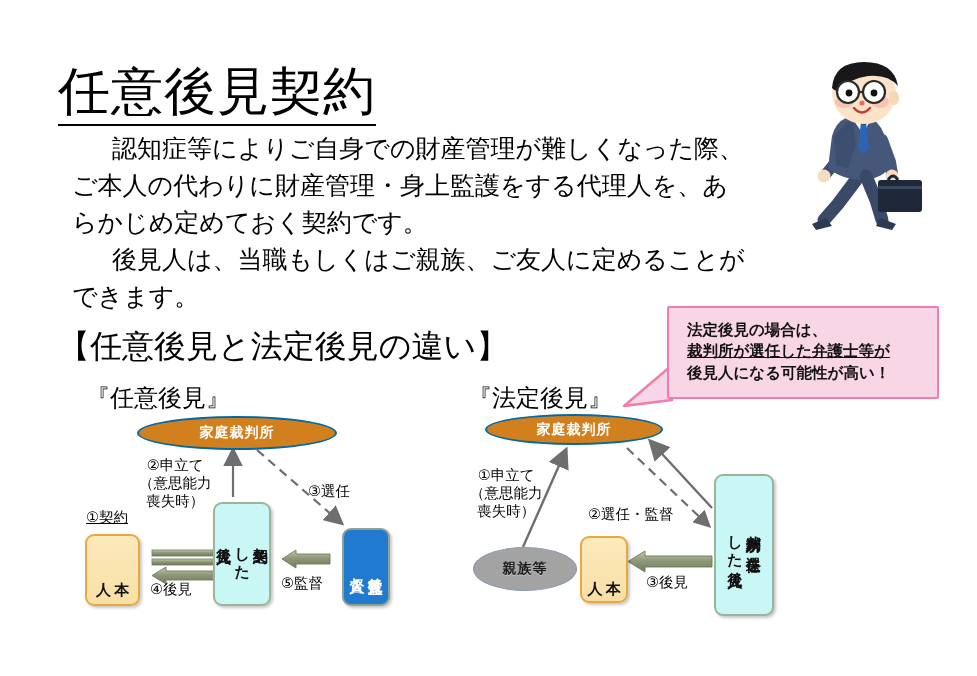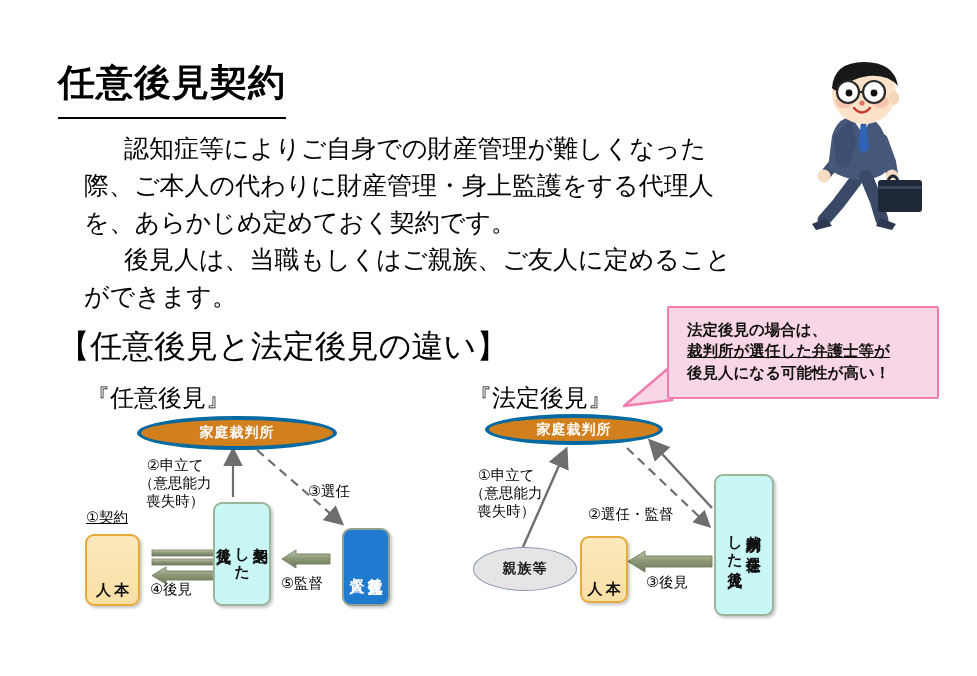--- a/index.html
+++ b/index.html
@@ -18,44 +18,43 @@
     height: 676px;
     background: #ffffff;
     overflow: hidden;
   }
 
   
   .title {
     position: absolute;
     left: 58px;
     top: 62px;
-    font-size: 37px;
+    font-size: 52px;
     line-height: 1.15;
-    font-weight: 700;
+    font-weight: 400;
     letter-spacing: 1px;
     border-bottom: 2px solid #000;
-    padding-bottom: 12px;
+    padding-bottom: 2px;
   }
 
   
   .body-text {
     position: absolute;
     left: 72px;
     top: 130px;
     width: 680px;
     font-size: 25px;
     line-height: 1.48;
     letter-spacing: 0px;
   }
   .body-text p {
     margin: 0;
   }
   .body-text p.indent {
     text-indent: 1.6em;
-    margin-left: 12px;
   }
 
   
   .section-head {
     position: absolute;
     left: 58px;
     top: 325px;
     font-size: 32px;
     letter-spacing: 0px;
   }
@@ -77,24 +76,24 @@
     align-items: center;
     justify-content: center;
     color: #ffffff;
     font-weight: bold;
     font-size: 14px;
     letter-spacing: 1px;
     box-sizing: border-box;
   }
   .ellipse.court {
     background: #D2801E;
-    border: 4px solid #0369a1;
+    border: 2px solid #0369a1;
   }
   .ellipse.kin {
-    background: #e5e5e5;
+    background: #a3a3a3;
     border: 1px solid #8A99AF;
     color: #1a1a1a;
     font-weight: bold;
     text-shadow: 0 1px 0 rgba(255,255,255,.35);
   }
 
   .rbox {
     position: absolute;
     box-sizing: border-box;
     border-radius: 9px;

